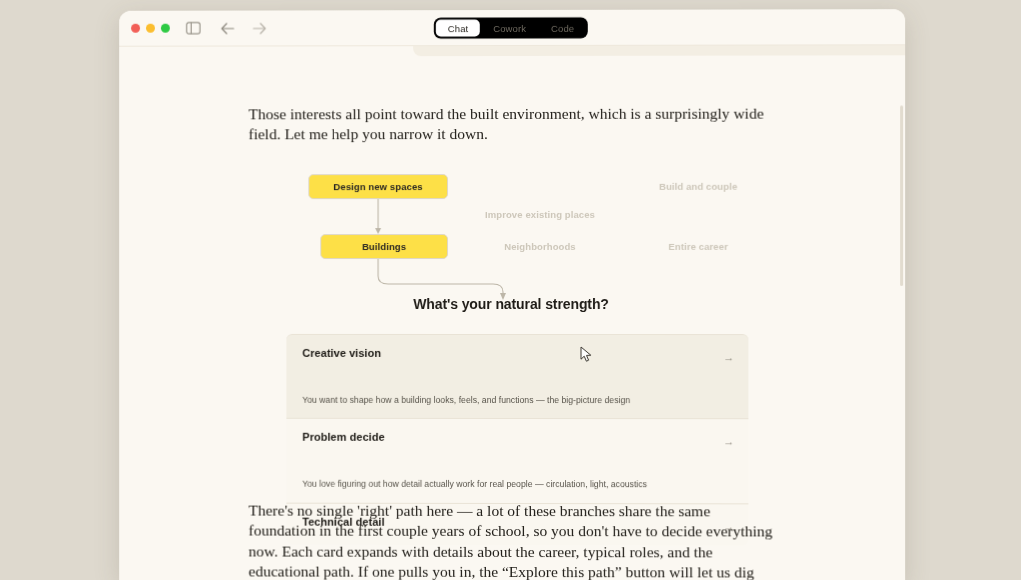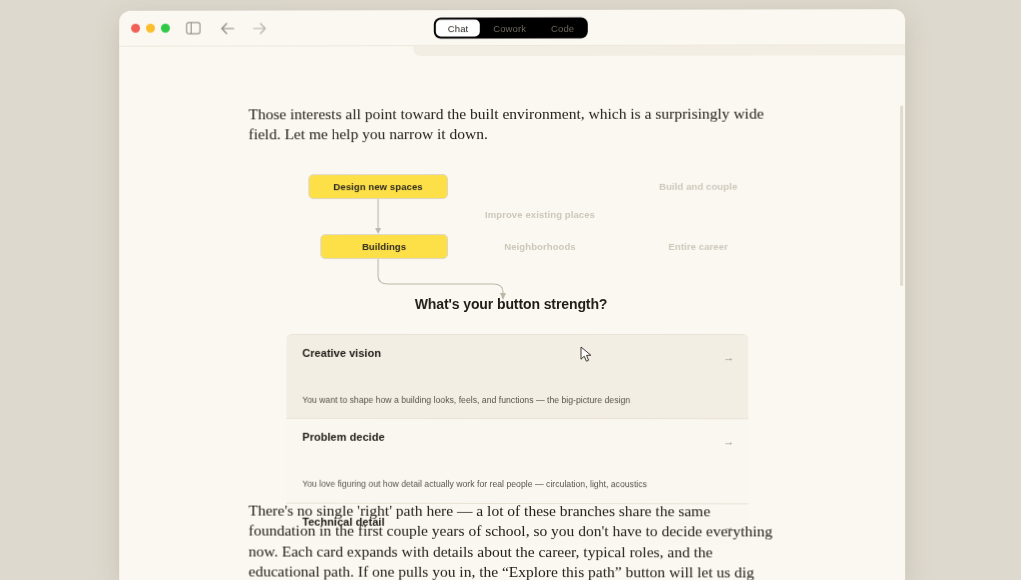--- a/index.html
+++ b/index.html
@@ -321,21 +321,21 @@
 
         <div class="node node-design">Design new spaces</div>
         <div class="node ghost node-improve">Improve existing places</div>
         <div class="node ghost node-build">Build and couple</div>
 
         <div class="node node-bldgs">Buildings</div>
         <div class="node ghost node-nbhd">Neighborhoods</div>
         <div class="node ghost node-cities">Entire career</div>
       </div>
 
-      <div class="question">What's your button strength?</div>
+      <div class="question">What's your natural strength?</div>
 
       <div class="cards">
 
         <div class="card first">
           <div class="card-title">Creative vision</div>
           <div class="card-desc">You want to shape how a building looks, feels, and functions — the big-picture design</div>
           <div class="card-arrow">→</div>
         </div>
 
         <div class="card">

